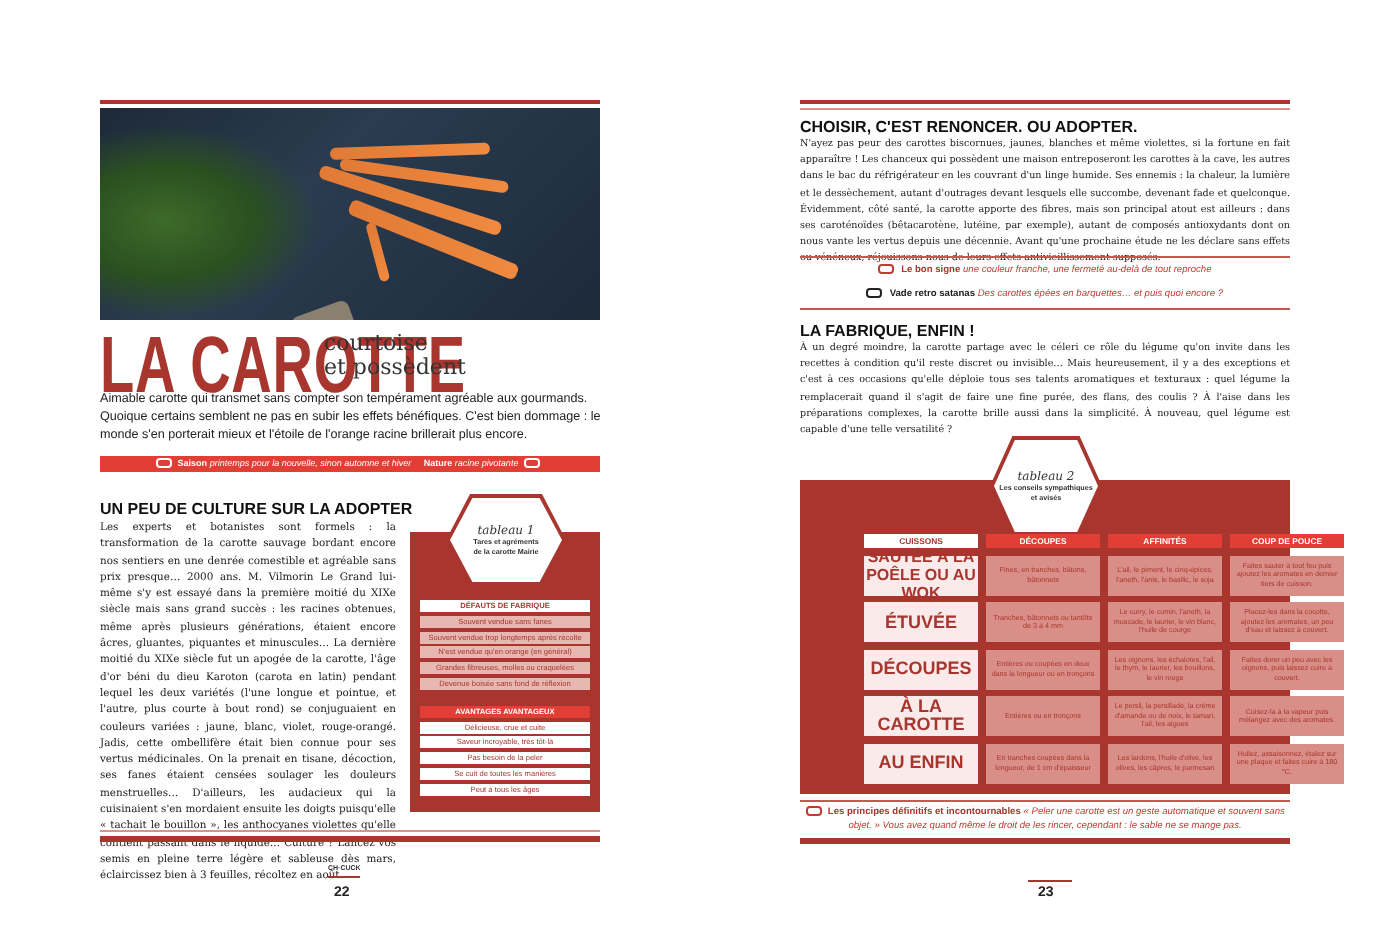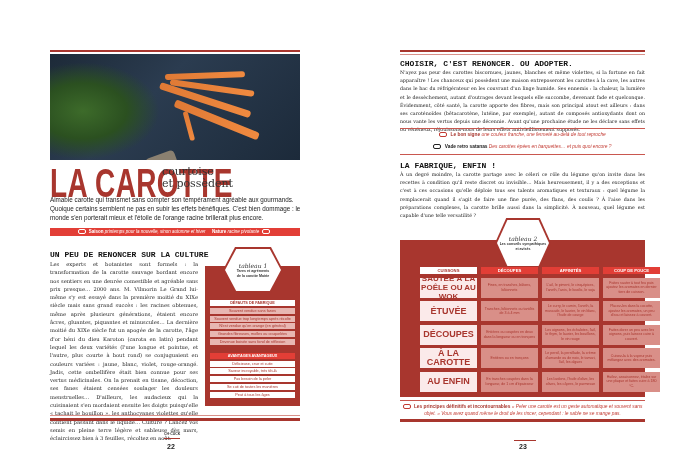--- a/index.html
+++ b/index.html
@@ -9,36 +9,36 @@
 .rule-thin{background:#d9918a}
 .photo{left:50px;top:54px;width:250px;height:106px;background:linear-gradient(135deg,#1d2a38 0%,#2b3c50 40%,#1c2a3a 100%);overflow:hidden}
 .leaves{position:absolute;left:0;top:8px;width:110px;height:98px;background:radial-gradient(ellipse at 30% 50%,#3d6b2a 0%,#2b5020 40%,transparent 70%)}
 .carrot{position:absolute;height:6px;border-radius:3px;background:linear-gradient(90deg,#e07a35,#f08a40);transform-origin:left center}
 .twine{position:absolute;left:97px;top:100px;width:30px;height:18px;background:#8a8070;border-radius:4px;transform:rotate(-20deg)}
 .title{left:50px;top:163px;font-family:"Liberation Sans",sans-serif;font-weight:bold;font-size:40px;color:#a8362e;transform:scaleX(0.7);transform-origin:left top;letter-spacing:0.5px;line-height:1}
 .subtitle{left:162px;top:166px;font-size:11px;line-height:12px;color:#333}
 .intro{left:50px;top:195px;width:252px;font-family:"Liberation Sans",sans-serif;font-size:6.3px;line-height:9px;color:#222}
 .season-bar{left:50px;top:228px;width:250px;height:8px;background:#e23e36;color:#fff;font-family:"Liberation Sans",sans-serif;font-size:4.5px;line-height:8px;text-align:center;font-style:italic}
 .season-bar b{font-style:normal}
-.h2{font-family:Liberation Mono, monospace;font-weight:bold;font-size:8px;color:#111}
+.h2{font-family:Liberation Sans, sans-serif;font-weight:bold;font-size:8px;color:#111}
 .body{font-size:5.2px;line-height:8.3px;text-align:justify;color:#222}
 .tab1{left:205px;top:266px;width:95px;height:140px;background:#a8362e}
 .hex{position:absolute;background:#fff;clip-path:polygon(20% 0,80% 0,100% 50%,80% 100%,20% 100%,0 50%);display:flex;flex-direction:column;align-items:center;justify-content:center;text-align:center}
 .hexborder{position:absolute;background:#a8362e;clip-path:polygon(20% 0,80% 0,100% 50%,80% 100%,20% 100%,0 50%)}
 .tab-label{font-family:"DejaVu Serif",serif;font-style:italic;font-size:6px;color:#333}
 .tab-cap{font-family:"Liberation Sans",sans-serif;font-size:3.6px;font-weight:bold;color:#333;line-height:4.5px}
 .t1row{height:6px;font-family:"Liberation Sans",sans-serif;font-size:3.8px;line-height:6px;text-align:center;color:#a8362e;margin-bottom:1.8px;white-space:nowrap;overflow:hidden}
 .t1head{height:6px;font-family:"Liberation Sans",sans-serif;font-size:3.8px;font-weight:bold;line-height:6px;text-align:center;margin-bottom:1.8px}
 .foot-left{left:164px;top:432px;font-family:"Liberation Sans",sans-serif;font-size:3.5px;font-weight:bold;color:#333}
 .pagenum{font-family:"Liberation Sans",sans-serif;font-size:7px;font-weight:bold;color:#222}
 .tip{font-family:"Liberation Sans",sans-serif;font-size:4.8px;color:#c23a32;text-align:center}
 .tip b{color:#a8362e}
 .tip i{color:#c23a32}
 .tab2{left:400px;top:240px;width:245px;height:157px;background:#a8362e}
-.grid{position:absolute;left:420px;top:267px;display:grid;grid-template-columns:57px 57px 57px 57px;column-gap:4px;row-gap:3.5px}
+.grid{position:absolute;left:432px;top:267px;display:grid;grid-template-columns:57px 57px 57px 57px;column-gap:4px;row-gap:3.5px}
 .ghead{height:7px;font-family:"Liberation Sans",sans-serif;font-size:4.2px;font-weight:bold;color:#fff;background:#e23e36;text-align:center;line-height:7px}
 .ghead.first{background:#fff;color:#a8362e}
 .gcook{height:20px;background:#fbeaea;color:#a8362e;font-family:"Liberation Sans",sans-serif;font-weight:bold;font-size:9px;text-align:center;display:flex;align-items:center;justify-content:center;line-height:9px;transform-origin:center}
 .gcell{height:20px;background:#d98f88;color:#a8362e;font-family:"Liberation Sans",sans-serif;font-size:3.6px;line-height:4.5px;text-align:center;display:flex;align-items:center;justify-content:center;padding:1px 2px}
 .icon-hand{display:inline-block;width:8px;height:5px;border:1px solid currentColor;border-radius:2px;vertical-align:middle;margin-right:2px}
 </style>
 </head>
 <body>
 
 <div class="abs rule-thick" style="left:50px;top:50px;width:250px;height:2px"></div>
@@ -60,21 +60,21 @@
 <div class="abs season-bar">
   <span class="icon-hand"></span>
   <b>Saison</b>
   <span>printemps pour la nouvelle, sinon automne et hiver</span>
   &nbsp;&nbsp;&nbsp;
   <b>Nature</b>
   <span>racine pivotante</span>
   <span class="icon-hand" style="margin-left:2px"></span>
 </div>
 
-<div class="abs h2" style="left:50px;top:250px">UN PEU DE RENONCER SUR LA CULTURE</div>
+<div class="abs h2" style="left:50px;top:250px">UN PEU DE CULTURE SUR LA ADOPTER</div>
 <div class="abs body" style="left:50px;top:260px;width:148px">Les experts et botanistes sont formels : la transformation de la carotte sauvage bordant encore nos sentiers en une denrée comestible et agréable sans prix presque… 2000 ans. M. Vilmorin Le Grand lui-même s'y est essayé dans la première moitié du XIXe siècle mais sans grand succès : les racines obtenues, même après plusieurs générations, étaient encore âcres, gluantes, piquantes et minuscules… La dernière moitié du XIXe siècle fut un apogée de la carotte, l'âge d'or béni du dieu Karoton (carota en latin) pendant lequel les deux variétés (l'une longue et pointue, et l'autre, plus courte à bout rond) se conjuguaient en couleurs variées : jaune, blanc, violet, rouge-orangé. Jadis, cette ombellifère était bien connue pour ses vertus médicinales. On la prenait en tisane, décoction, ses fanes étaient censées soulager les douleurs menstruelles… D'ailleurs, les audacieux qui la cuisinaient s'en mordaient ensuite les doigts puisqu'elle « tachait le bouillon », les anthocyanes violettes qu'elle contient passant dans le liquide… Culture ? Lancez vos semis en pleine terre légère et sableuse dès mars, éclaircissez bien à 3 feuilles, récoltez en août.</div>
 
 <div class="abs tab1">
   <div style="position:absolute;left:0;top:34px;width:95px;padding:0 5px">
     <div class="t1head" style="background:#fff;color:#a8362e">DÉFAUTS DE FABRIQUE</div>
     <div class="t1row" style="background:#e8b7b2">Souvent vendue sans fanes</div>
     <div class="t1row" style="background:#e8b7b2">Souvent vendue trop longtemps après récolte</div>
     <div class="t1row" style="background:#e8b7b2">N'est vendue qu'en orange (en général)</div>
     <div class="t1row" style="background:#e8b7b2">Grandes fibreuses, molles ou craquelées</div>
     <div class="t1row" style="background:#e8b7b2">Devenue boisée sans fond de réflexion</div>

